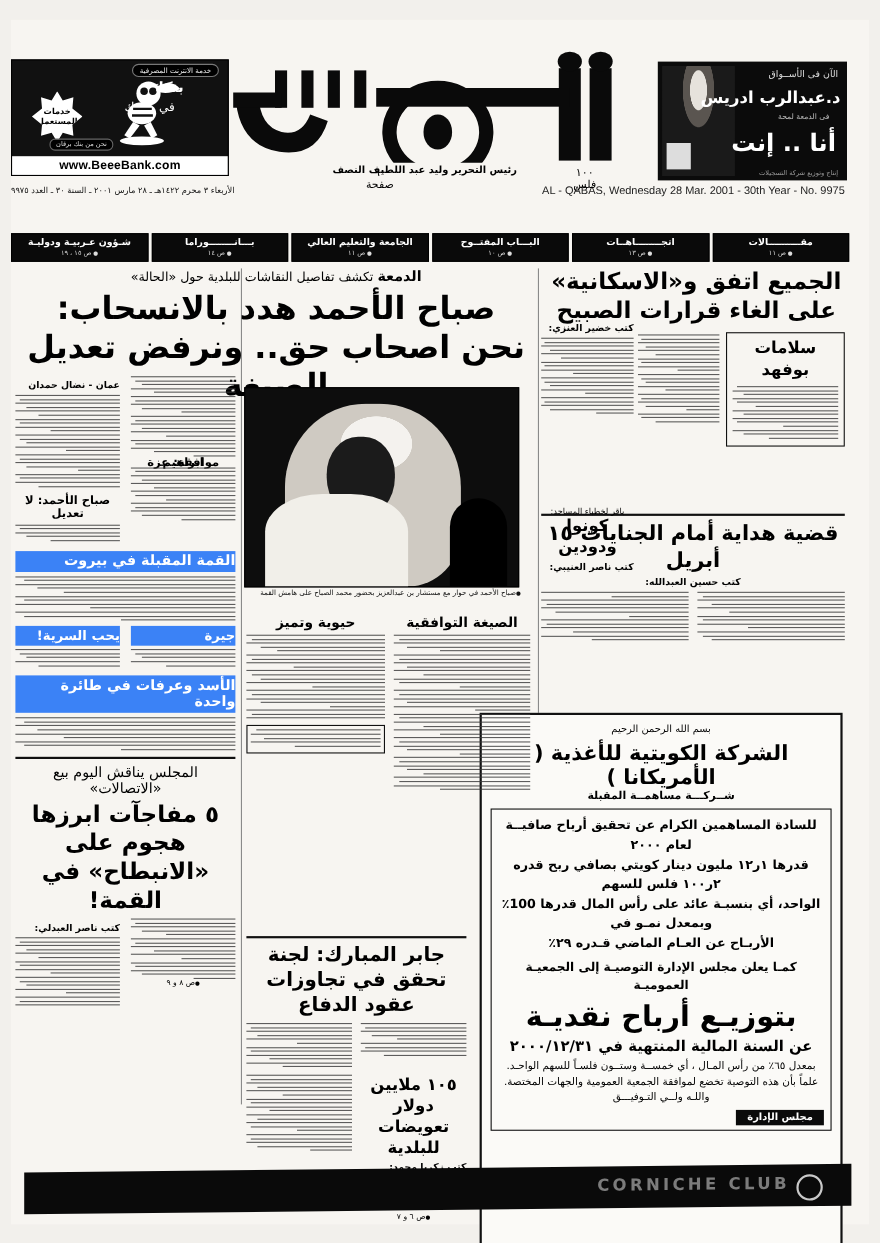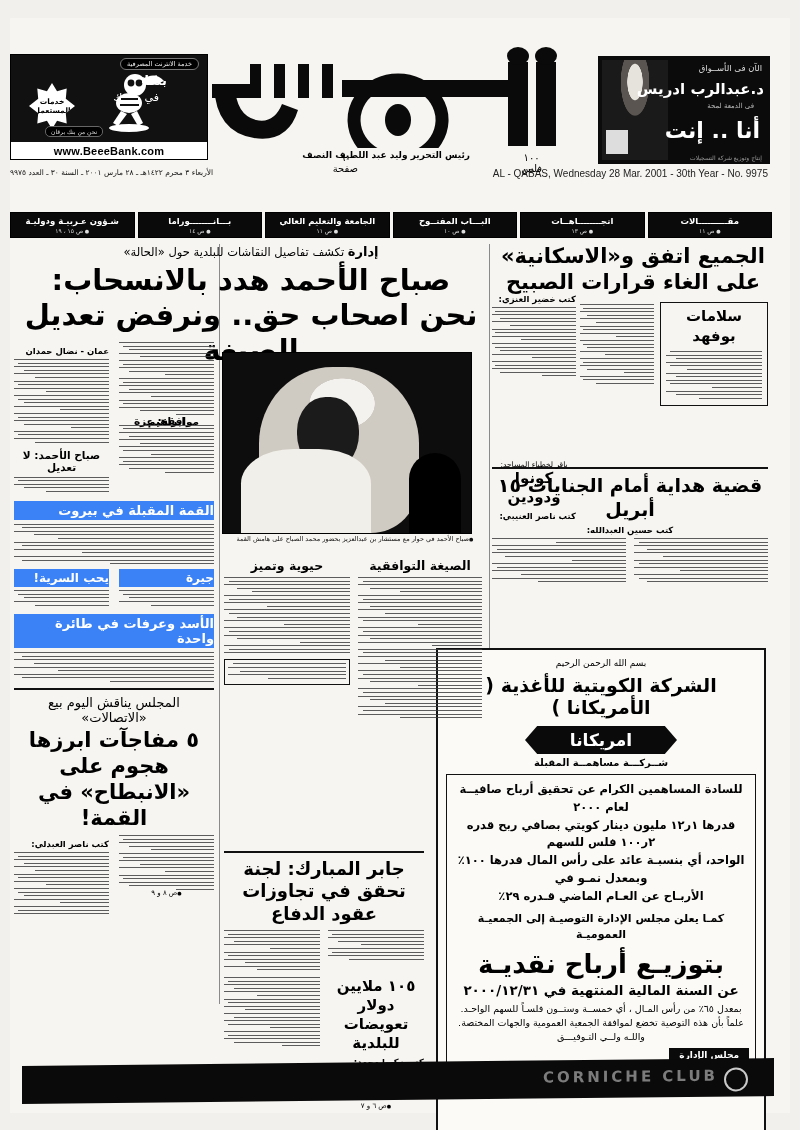--- a/index.html
+++ b/index.html
@@ -310,21 +310,21 @@
 
     <div class="vline" style="right:282px;"></div>
     <div class="vline" style="right:552px;top:0;height:760px;"></div>
 
     <div class="hl-left">
       <div class="h1a">الجميع اتفق و«الاسكانية» على الغاء قرارات الصبيح</div>
     </div>
 
     <div class="hl-center">
       <div class="over">
-        <b>إدارة</b>
+        <b>الدمعة</b>
         <span>تكشف تفاصيل النقاشات للبلدية حول «الحالة»</span>
       </div>
       <div class="h1">صباح الأحمد هدد بالانسحاب:</div>
       <div class="h1">نحن اصحاب حق.. ونرفض تعديل الصيغة</div>
     </div>
 
     <div class="photo">
       <div class="figure"></div>
       <div class="face"></div>
       <div class="cloak"></div>
@@ -444,26 +444,25 @@
 
     <div class="col" style="right:196px;top:216px;width:84px;">
       <div style="font-size:7.5px;text-align:center;">باقر لخطباء المساجد:</div>
       <div class="hdline-sm" style="letter-spacing:2px;">كونوا ودودين</div>
       <div class="byline">كتب ناصر العنيبي:</div>
     </div>
 
     <div class="bigad">
       <div class="bism">بسم الله الرحمن الرحيم</div>
       <div class="co">الشركة الكويتية للأغذية ( الأمريكانا )</div>
-      <div class="brand">امريكانا</div>
       <div class="cosub">شــركـــة مساهمــة المقبلة</div>
       <div class="inner">
         <div class="p">للسادة المساهمين الكرام عن تحقيق أرباح صافيــة لعام ٢٠٠٠</div>
         <div class="p">قدرها ١ر١٢ مليون دينار كويتي بصافي ربح قدره ٢ر١٠٠ فلس للسهم</div>
-        <div class="p">الواحد، أي بنسبـة عائد على رأس المال قدرها ١٠٠٪ وبمعدل نمـو في</div>
+        <div class="p">الواحد، أي بنسبـة عائد على رأس المال قدرها 100٪ وبمعدل نمـو في</div>
         <div class="p">الأربـاح عن العـام الماضي قـدره ٢٩٪</div>
         <div class="mid">كمـا يعلن مجلس الإدارة التوصيـة إلى الجمعيـة العموميـة</div>
         <div class="huge">بتوزيـع أرباح نقديـة</div>
         <div class="date">عن السنة المالية المنتهية في ٢٠٠٠/١٢/٣١</div>
         <div class="fine">بمعدل ٦٥٪ من رأس المـال ، أي خمســة وستــون فلسـاً للسهم الواحـد.</div>
         <div class="fine">علماً بأن هذه التوصية تخضع لموافقة الجمعية العمومية والجهات المختصة.</div>
         <div class="fine">واللـه ولــي التـوفيـــق</div>
         <div class="signrow">
           <span class="sign">مجلس الإدارة</span>
         </div>

